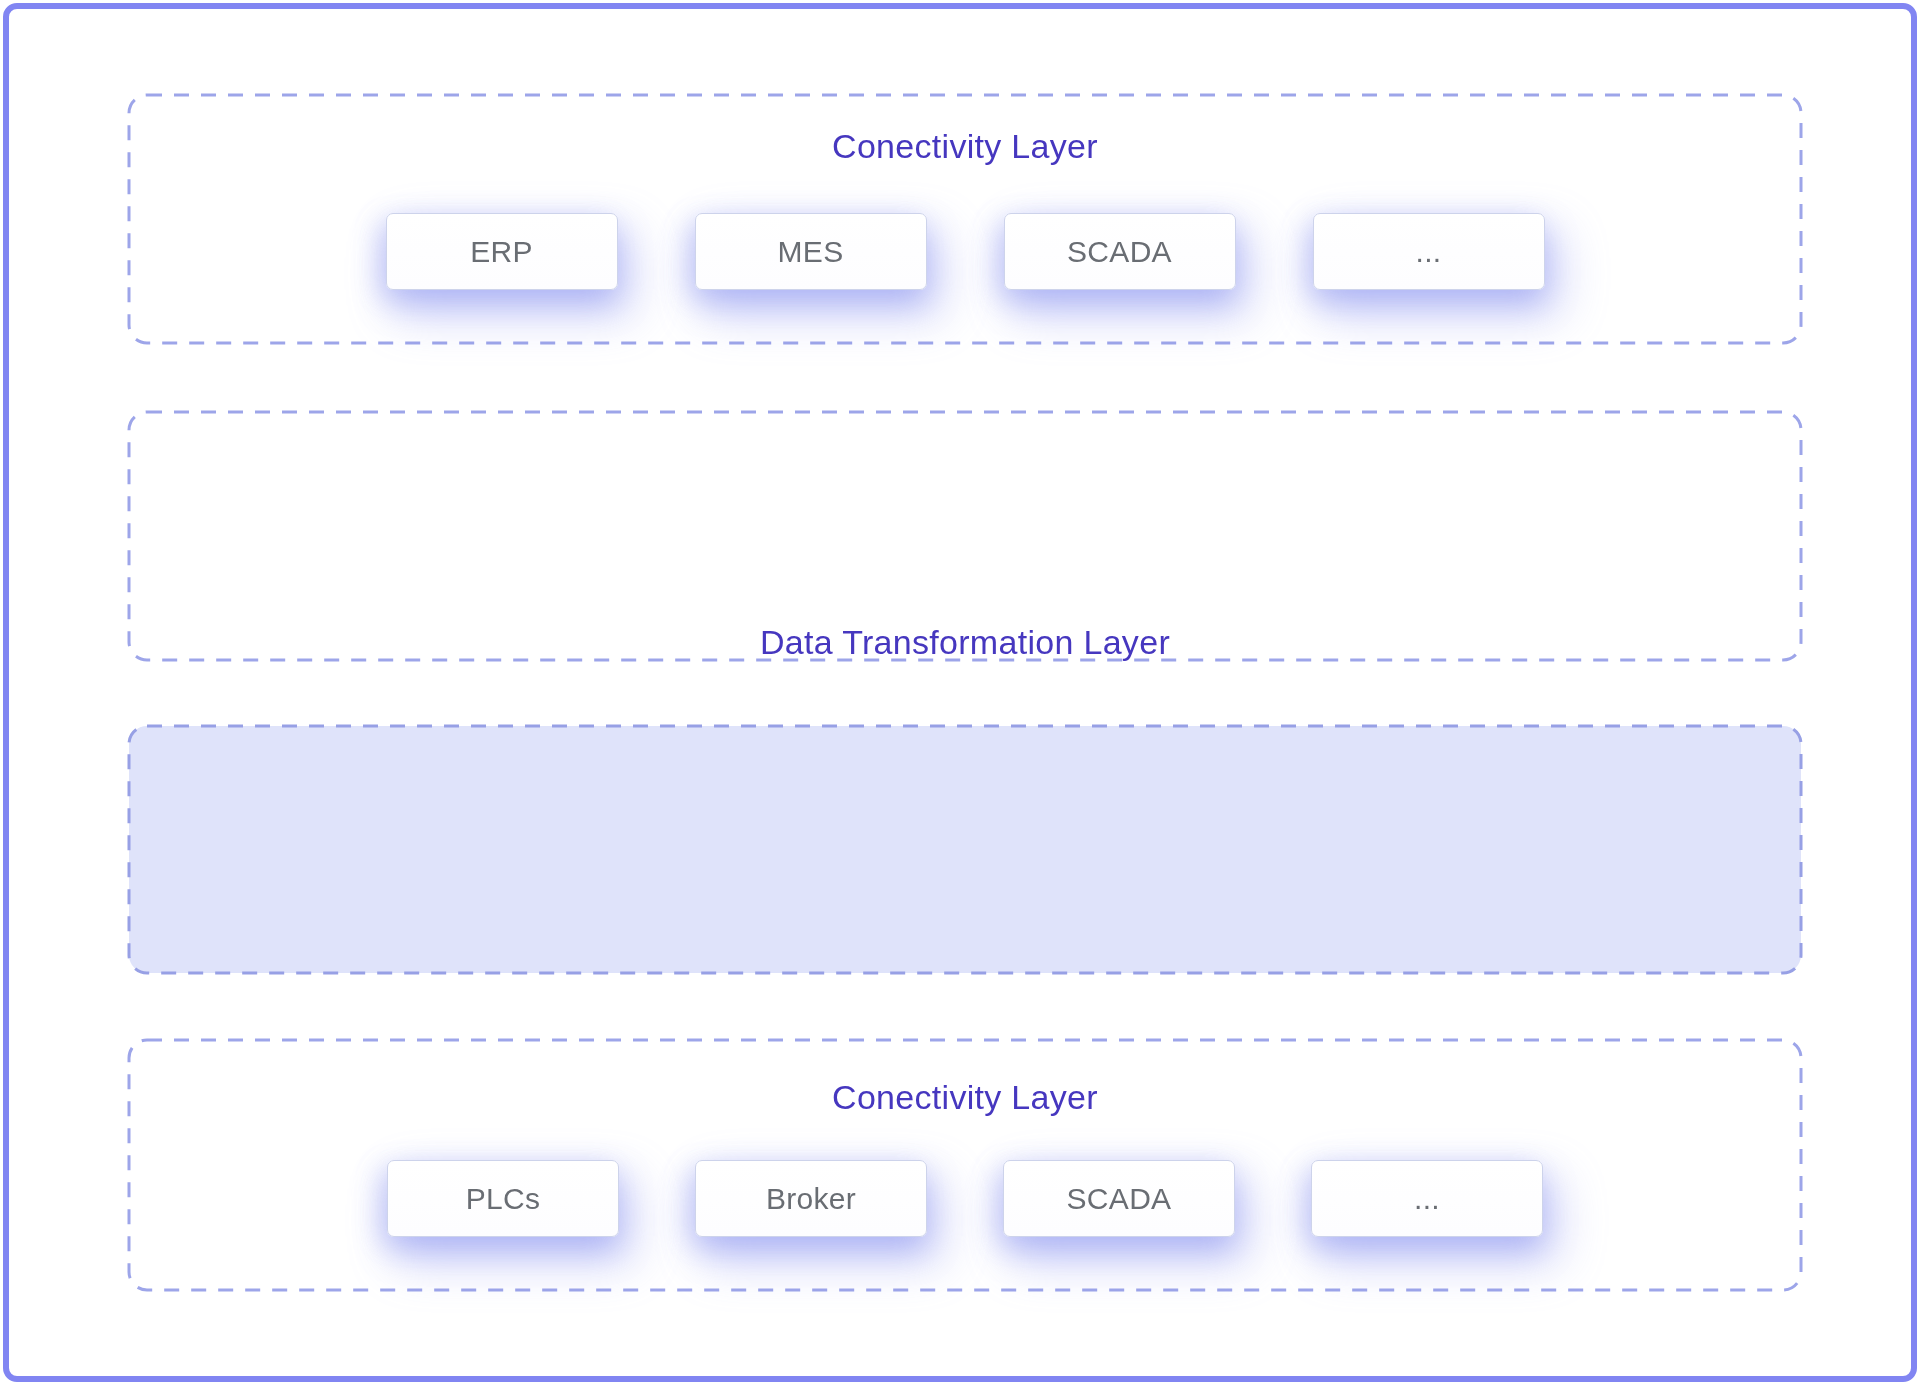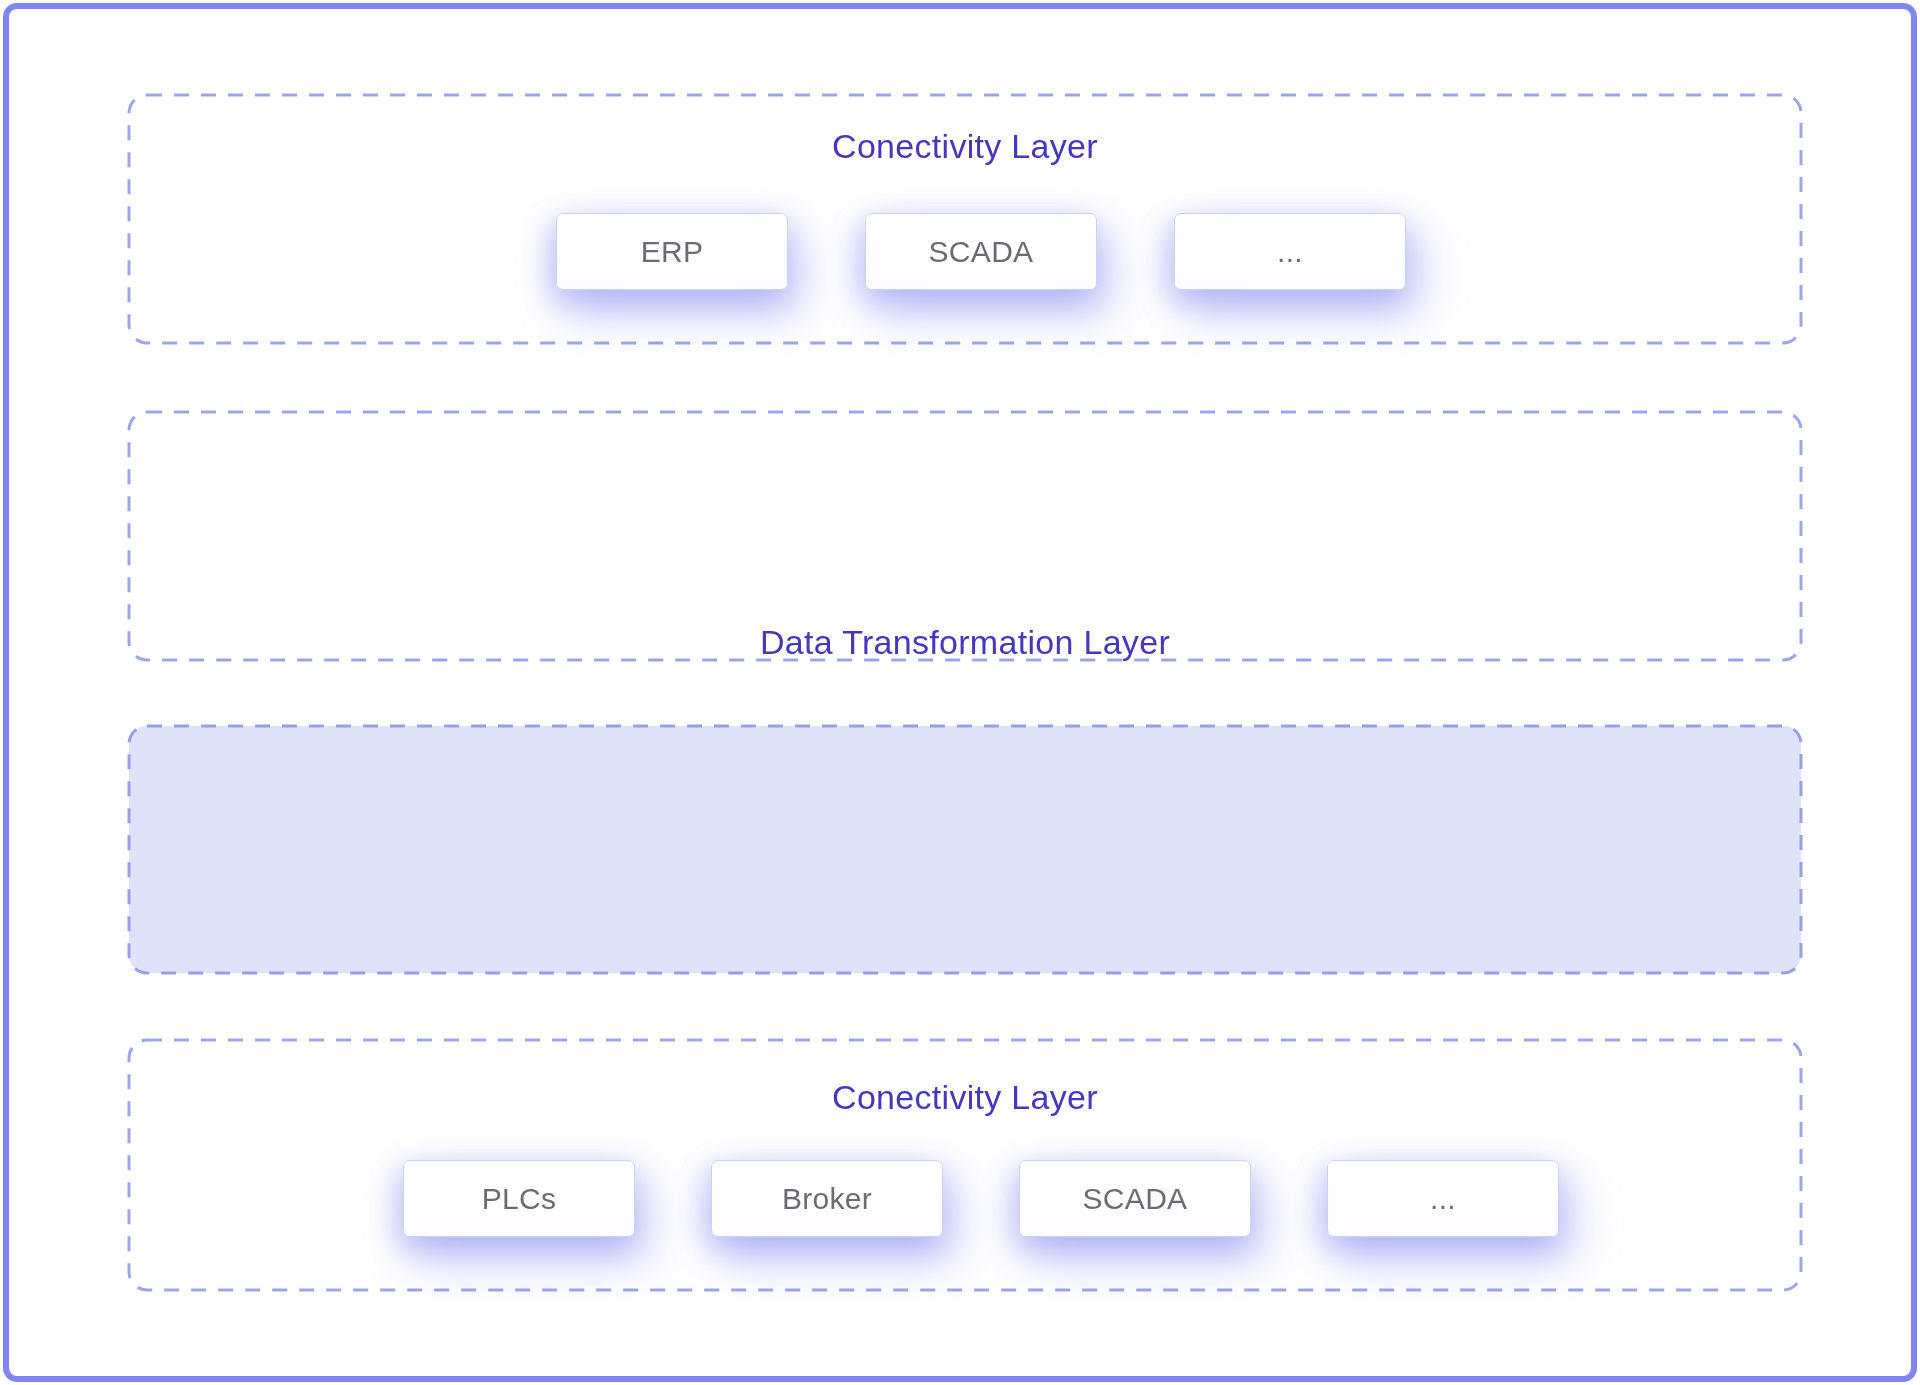--- a/index.html
+++ b/index.html
@@ -40,21 +40,21 @@
     font-size: 34px;
     font-weight: 400;
     color: #4637bf;
     text-align: center;
     letter-spacing: 0.3px;
   }
   .panel-1 .layer-title { padding-top: 34px; }
   .panel-4 .layer-title { padding-top: 40px; }
   .box-row {
     position: absolute;
-    left: 16px;
+    left: 0;
     width: 100%;
     display: flex;
     justify-content: center;
   }
   .panel-1 .box-row { top: 120px; gap: 77px; }
   .panel-4 .box-row { top: 122px; gap: 76px; }
   .node {
     width: 232px;
     height: 77px;
     background: linear-gradient(180deg, #ffffff 0%, #fdfdff 100%);
@@ -81,20 +81,23 @@
 <div class="card">
 
   <section class="panel panel-1">
     <svg class="panel-border" viewBox="0 0 1676 252" preserveAspectRatio="none" aria-hidden="true">
       <rect x="2" y="2" width="1672" height="248" rx="18" ry="18" fill="none" stroke="#9da5e9" stroke-width="3" stroke-dasharray="15 12"></rect>
     </svg>
     <h2 class="layer-title">Conectivity Layer</h2>
     <div class="box-row">
       <div class="node">
         <span class="node-label">ERP</span>
+      </div>
+      <div class="node">
+        <span class="node-label">MES</span>
       </div>
       <div class="node">
         <span class="node-label">SCADA</span>
       </div>
       <div class="node">
         <span class="node-label">...</span>
       </div>
     </div>
   </section>
 

